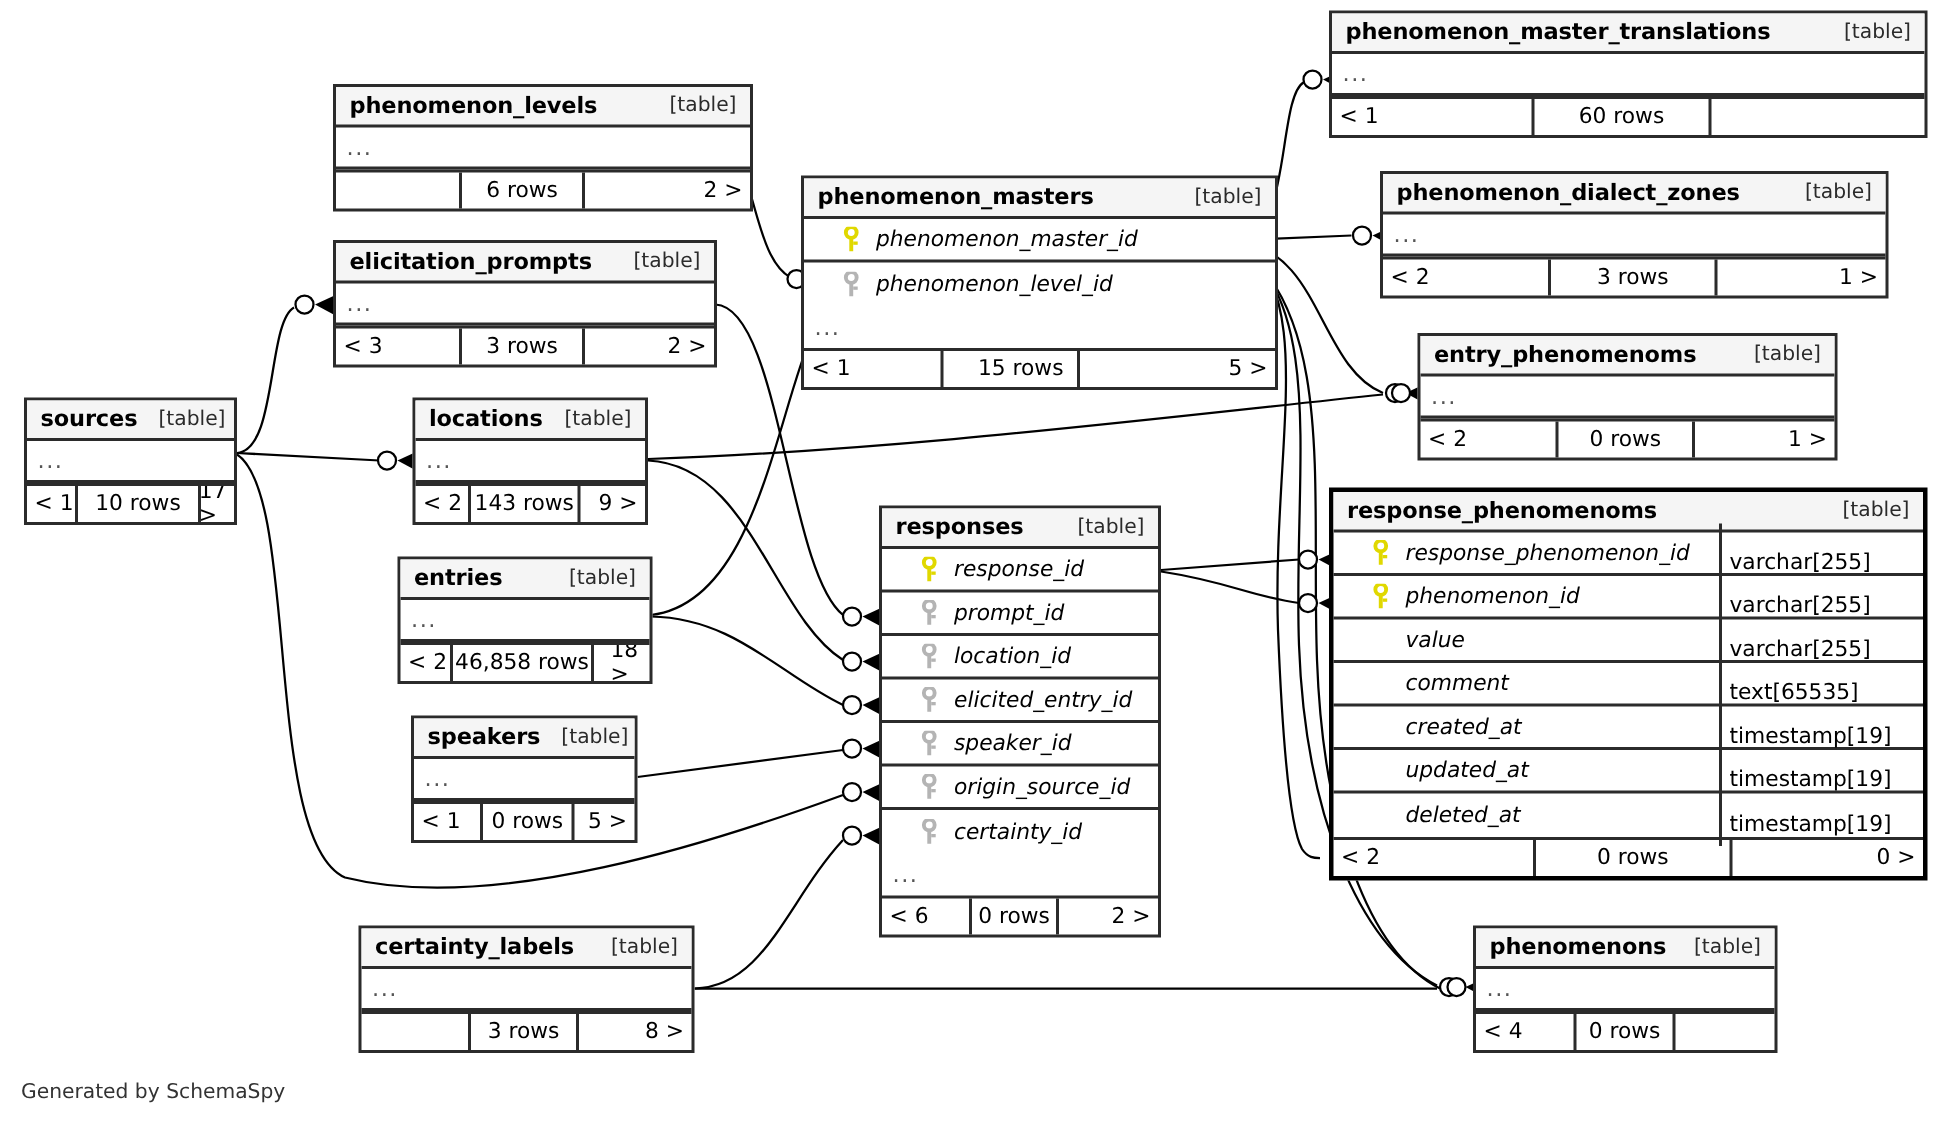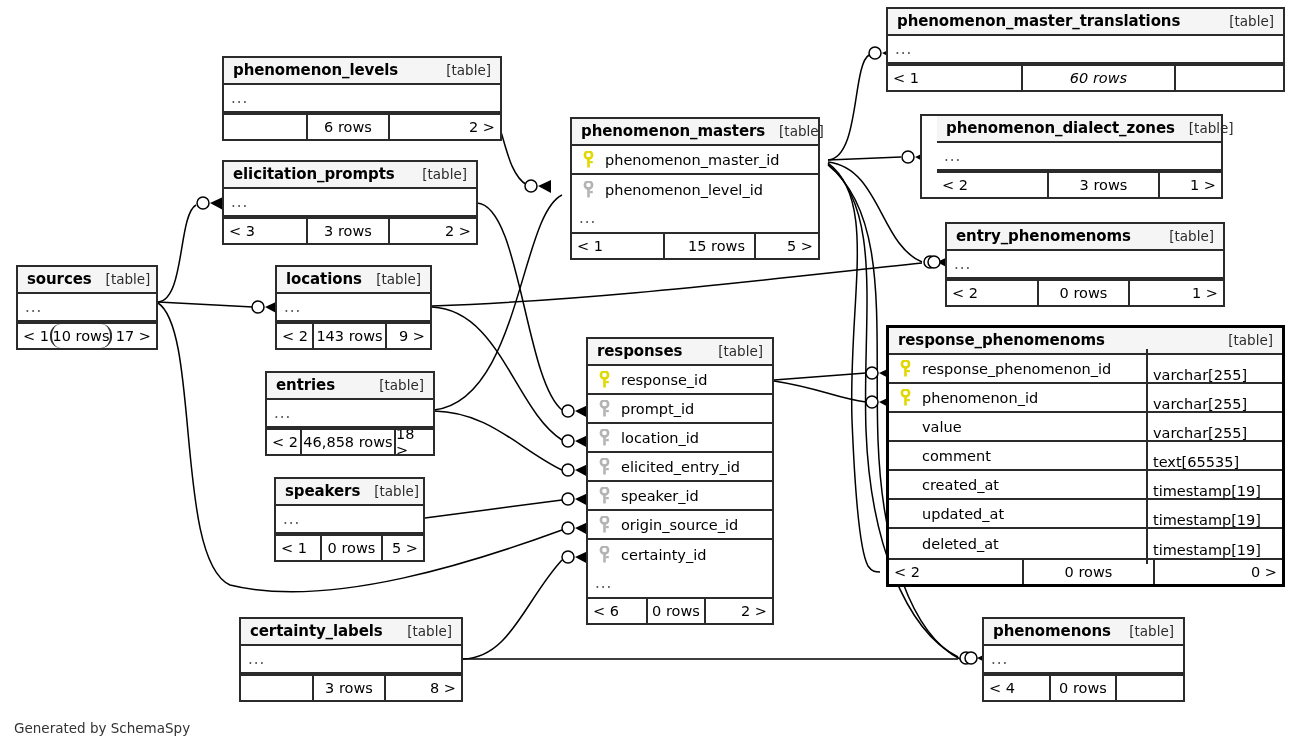--- a/index.html
+++ b/index.html
@@ -71,22 +71,23 @@
     align-items: center;
     height: 29px;
     border-bottom: 2px solid #2b2b2b;
     white-space: nowrap;
   }
   .tn-row:last-child { border-bottom: none; }
   .tn-col-name {
     flex: 1 1 auto;
     display: flex;
     align-items: center;
-    padding-left: 7px;
+    padding-left: 22px;
     overflow: hidden;
+    font-style: italic;
   }
   .tn-col-type {
     flex: 0 0 auto;
     border-left: 2px solid #2b2b2b;
     padding: 12px 5px 0 5px;
     height: 100%;
     display: flex;
     align-items: center;
     font-size: 14.5px;
   }
@@ -237,39 +238,39 @@
   </svg>
 
   <div class="table-node" style="left:886px; top:7px; width:399px;">
     <div class="tn-title">
       <span class="tn-name">phenomenon_master_translations</span>
       <span class="tn-tag">[table]</span>
     </div>
     <div class="tn-ellipsis">...</div>
     <div class="tn-footer">
       <div class="tf-left" style="width:133px;">&lt; 1</div>
-      <div class="tf-mid" style="width:155px;font-style:italic;">60 rows</div>
+      <div class="tf-mid" style="width:120px;">60 rows</div>
       <div class="tf-right" style="flex:1;"></div>
     </div>
   </div>
 
   <div class="table-node" style="left:222px; top:56px; width:280px;">
     <div class="tn-title">
       <span class="tn-name">phenomenon_levels</span>
       <span class="tn-tag">[table]</span>
     </div>
     <div class="tn-ellipsis">...</div>
     <div class="tn-footer">
       <div class="tf-left" style="width:82px;"></div>
       <div class="tf-mid" style="width:84px;">6 rows</div>
       <div class="tf-right" style="flex:1;">2 &gt;</div>
     </div>
   </div>
 
-  <div class="table-node" style="left:920px; top:114px; width:303px;padding-left:15px;">
+  <div class="table-node" style="left:920px; top:114px; width:339px;">
     <div class="tn-title">
       <span class="tn-name">phenomenon_dialect_zones</span>
       <span class="tn-tag">[table]</span>
     </div>
     <div class="tn-ellipsis">...</div>
     <div class="tn-footer">
       <div class="tf-left" style="width:110px;">&lt; 2</div>
       <div class="tf-mid" style="width:113px;">3 rows</div>
       <div class="tf-right" style="flex:1;">1 &gt;</div>
     </div>
@@ -281,21 +282,21 @@
       <span class="tn-tag">[table]</span>
     </div>
     <div class="tn-ellipsis">...</div>
     <div class="tn-footer">
       <div class="tf-left" style="width:82px;">&lt; 3</div>
       <div class="tf-mid" style="width:84px;">3 rows</div>
       <div class="tf-right" style="flex:1;">2 &gt;</div>
     </div>
   </div>
 
-  <div class="table-node" style="left:570px; top:117px; width:250px;">
+  <div class="table-node" style="left:534px; top:117px; width:318px;">
     <div class="tn-title">
       <span class="tn-name">phenomenon_masters</span>
       <span class="tn-tag">[table]</span>
     </div>
     <div class="tn-body">
       <div class="tn-row">
         <div class="tn-col-name">
           <span class="keyicon">
             <svg viewBox="0 0 15 17" width="15" height="17" xmlns="http://www.w3.org/2000/svg">
               <circle cx="7.5" cy="4" r="3.6" fill="none" stroke="#e0d800" stroke-width="2.6"></circle>
@@ -341,21 +342,21 @@
   </div>
 
   <div class="table-node" style="left:16px; top:265px; width:142px;">
     <div class="tn-title">
       <span class="tn-name">sources</span>
       <span class="tn-tag">[table]</span>
     </div>
     <div class="tn-ellipsis">...</div>
     <div class="tn-footer">
       <div class="tf-left" style="width:32px;">&lt; 1</div>
-      <div class="tf-mid" style="width:62px;border-radius:11px;">10 rows</div>
+      <div class="tf-mid" style="width:84px;">10 rows</div>
       <div class="tf-right" style="flex:1;">17 &gt;</div>
     </div>
   </div>
 
   <div class="table-node" style="left:275px; top:265px; width:157px;">
     <div class="tn-title">
       <span class="tn-name">locations</span>
       <span class="tn-tag">[table]</span>
     </div>
     <div class="tn-ellipsis">...</div>
@@ -368,21 +369,21 @@
 
   <div class="table-node" style="left:265px; top:371px; width:170px;">
     <div class="tn-title">
       <span class="tn-name">entries</span>
       <span class="tn-tag">[table]</span>
     </div>
     <div class="tn-ellipsis">...</div>
     <div class="tn-footer">
       <div class="tf-left" style="width:33px;">&lt; 2</div>
       <div class="tf-mid" style="width:96px;">46,858 rows</div>
-      <div class="tf-right" style="flex:1;">18 &gt;</div>
+      <div class="tf-right" style="flex:1;margin-left:11px;">18 &gt;</div>
     </div>
   </div>
 
   <div class="table-node" style="left:274px; top:477px; width:151px;">
     <div class="tn-title">
       <span class="tn-name">speakers</span>
       <span class="tn-tag">[table]</span>
     </div>
     <div class="tn-ellipsis">...</div>
     <div class="tn-footer">

